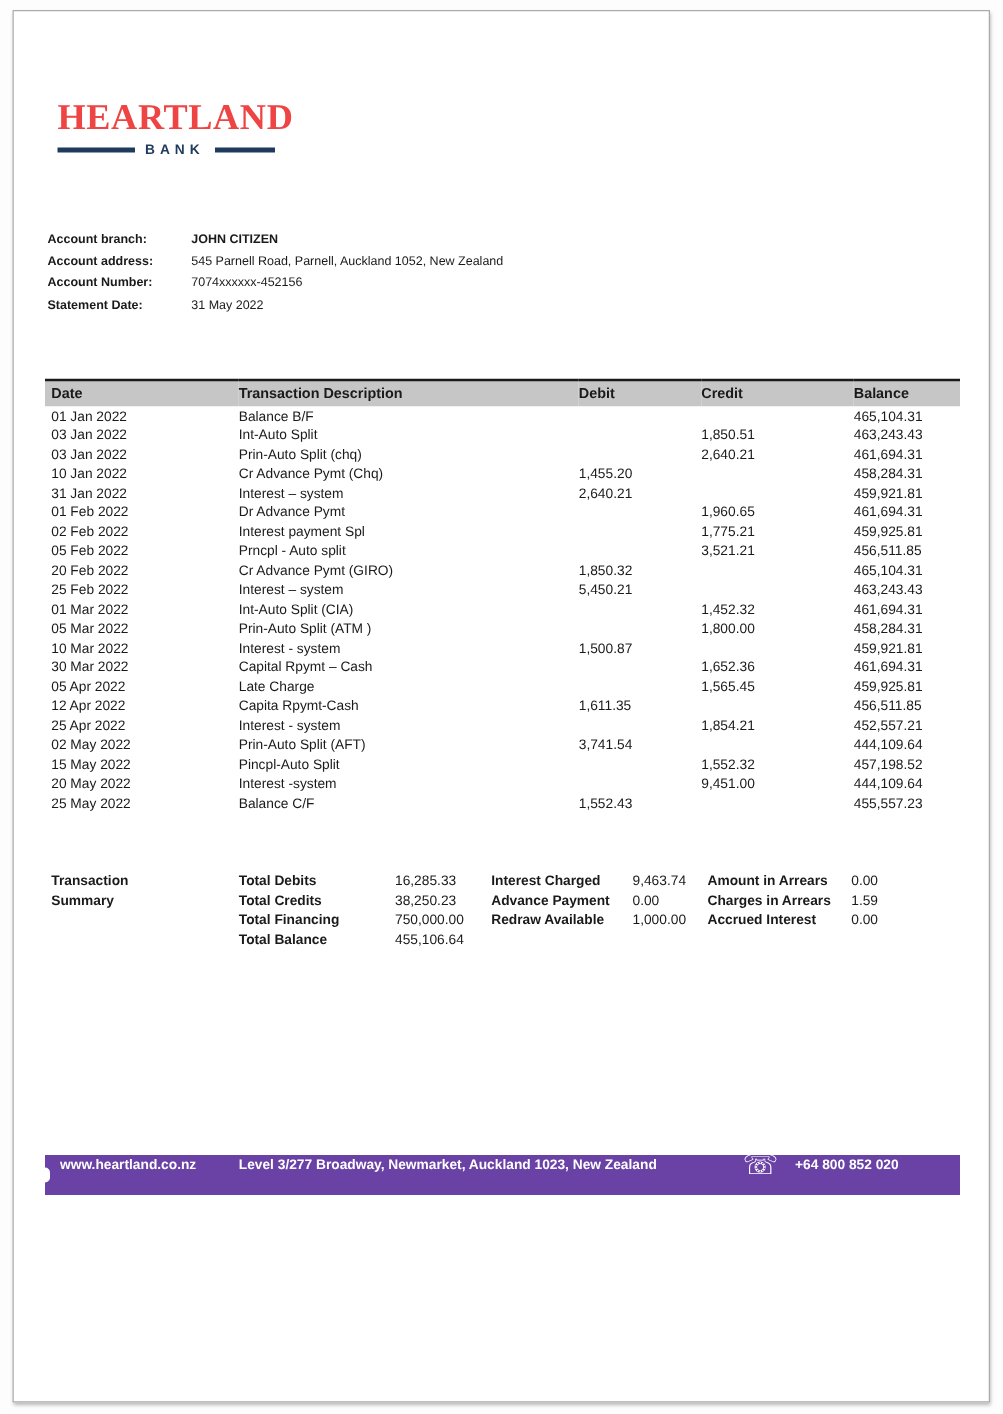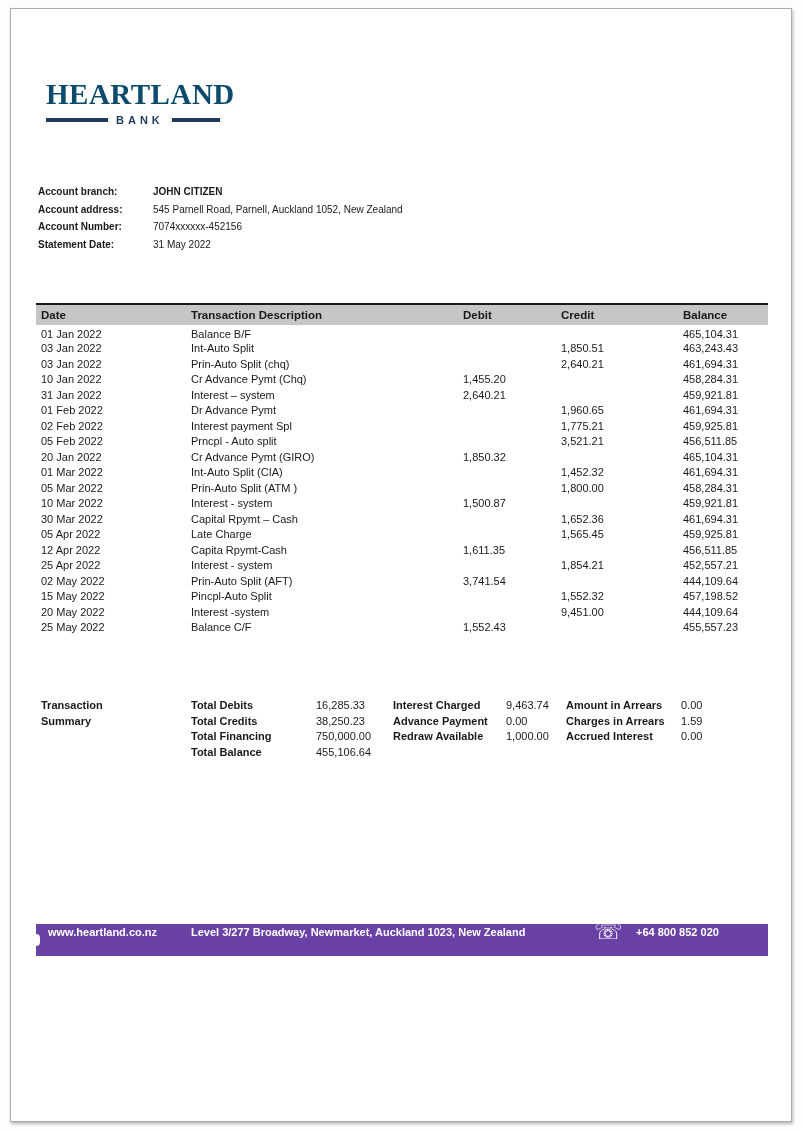--- a/index.html
+++ b/index.html
@@ -9,21 +9,21 @@
   .page {
     position:absolute; left:10px; top:8px; width:782px; height:1114px;
     background:#ffffff; border:1px solid #ababab;
     box-shadow:1px 2px 3px rgba(0,0,0,.28);
   }
 
   
   .logo { position:absolute; left:35px; top:70px; width:185px; }
   .logo-title {
     font-family:"Liberation Serif", serif; font-weight:700; font-size:29px;
-    letter-spacing:.5px; color:#0c4a6e; line-height:1.1; white-space:nowrap;
+    letter-spacing:.5px; color:#ef4444; line-height:1.1; white-space:nowrap;
   }
   .logo-sub { display:flex; align-items:center; margin-top:3px; width:174px; }
   .logo-rule { height:4px; background:#1e3a5c; }
   .rule-l { width:62px; margin-right:8px; }
   .rule-r { flex:1; margin-left:8px; }
   .logo-sub-text { font-size:11px; font-weight:700; letter-spacing:4px; color:#1e3a5c; }
 
   
   .account { position:absolute; left:27px; top:174px; font-size:10px; line-height:17.5px; }
   .acct-row { display:flex; }
@@ -177,25 +177,32 @@
             <td>459,925.81</td>
           </tr>
           <tr>
             <td>05 Feb 2022</td>
             <td>Prncpl  - Auto split</td>
             <td></td>
             <td>3,521.21</td>
             <td>456,511.85</td>
           </tr>
           <tr>
-            <td>20 Jan 2022</td>
+            <td>20 Feb 2022</td>
             <td>Cr Advance Pymt (GIRO)</td>
             <td>1,850.32</td>
             <td></td>
             <td>465,104.31</td>
+          </tr>
+          <tr>
+            <td>25 Feb 2022</td>
+            <td>Interest – system</td>
+            <td>5,450.21</td>
+            <td></td>
+            <td>463,243.43</td>
           </tr>
           <tr>
             <td>01 Mar 2022</td>
             <td>Int-Auto Split (CIA)</td>
             <td></td>
             <td>1,452.32</td>
             <td>461,694.31</td>
           </tr>
           <tr>
             <td>05 Mar 2022</td>

